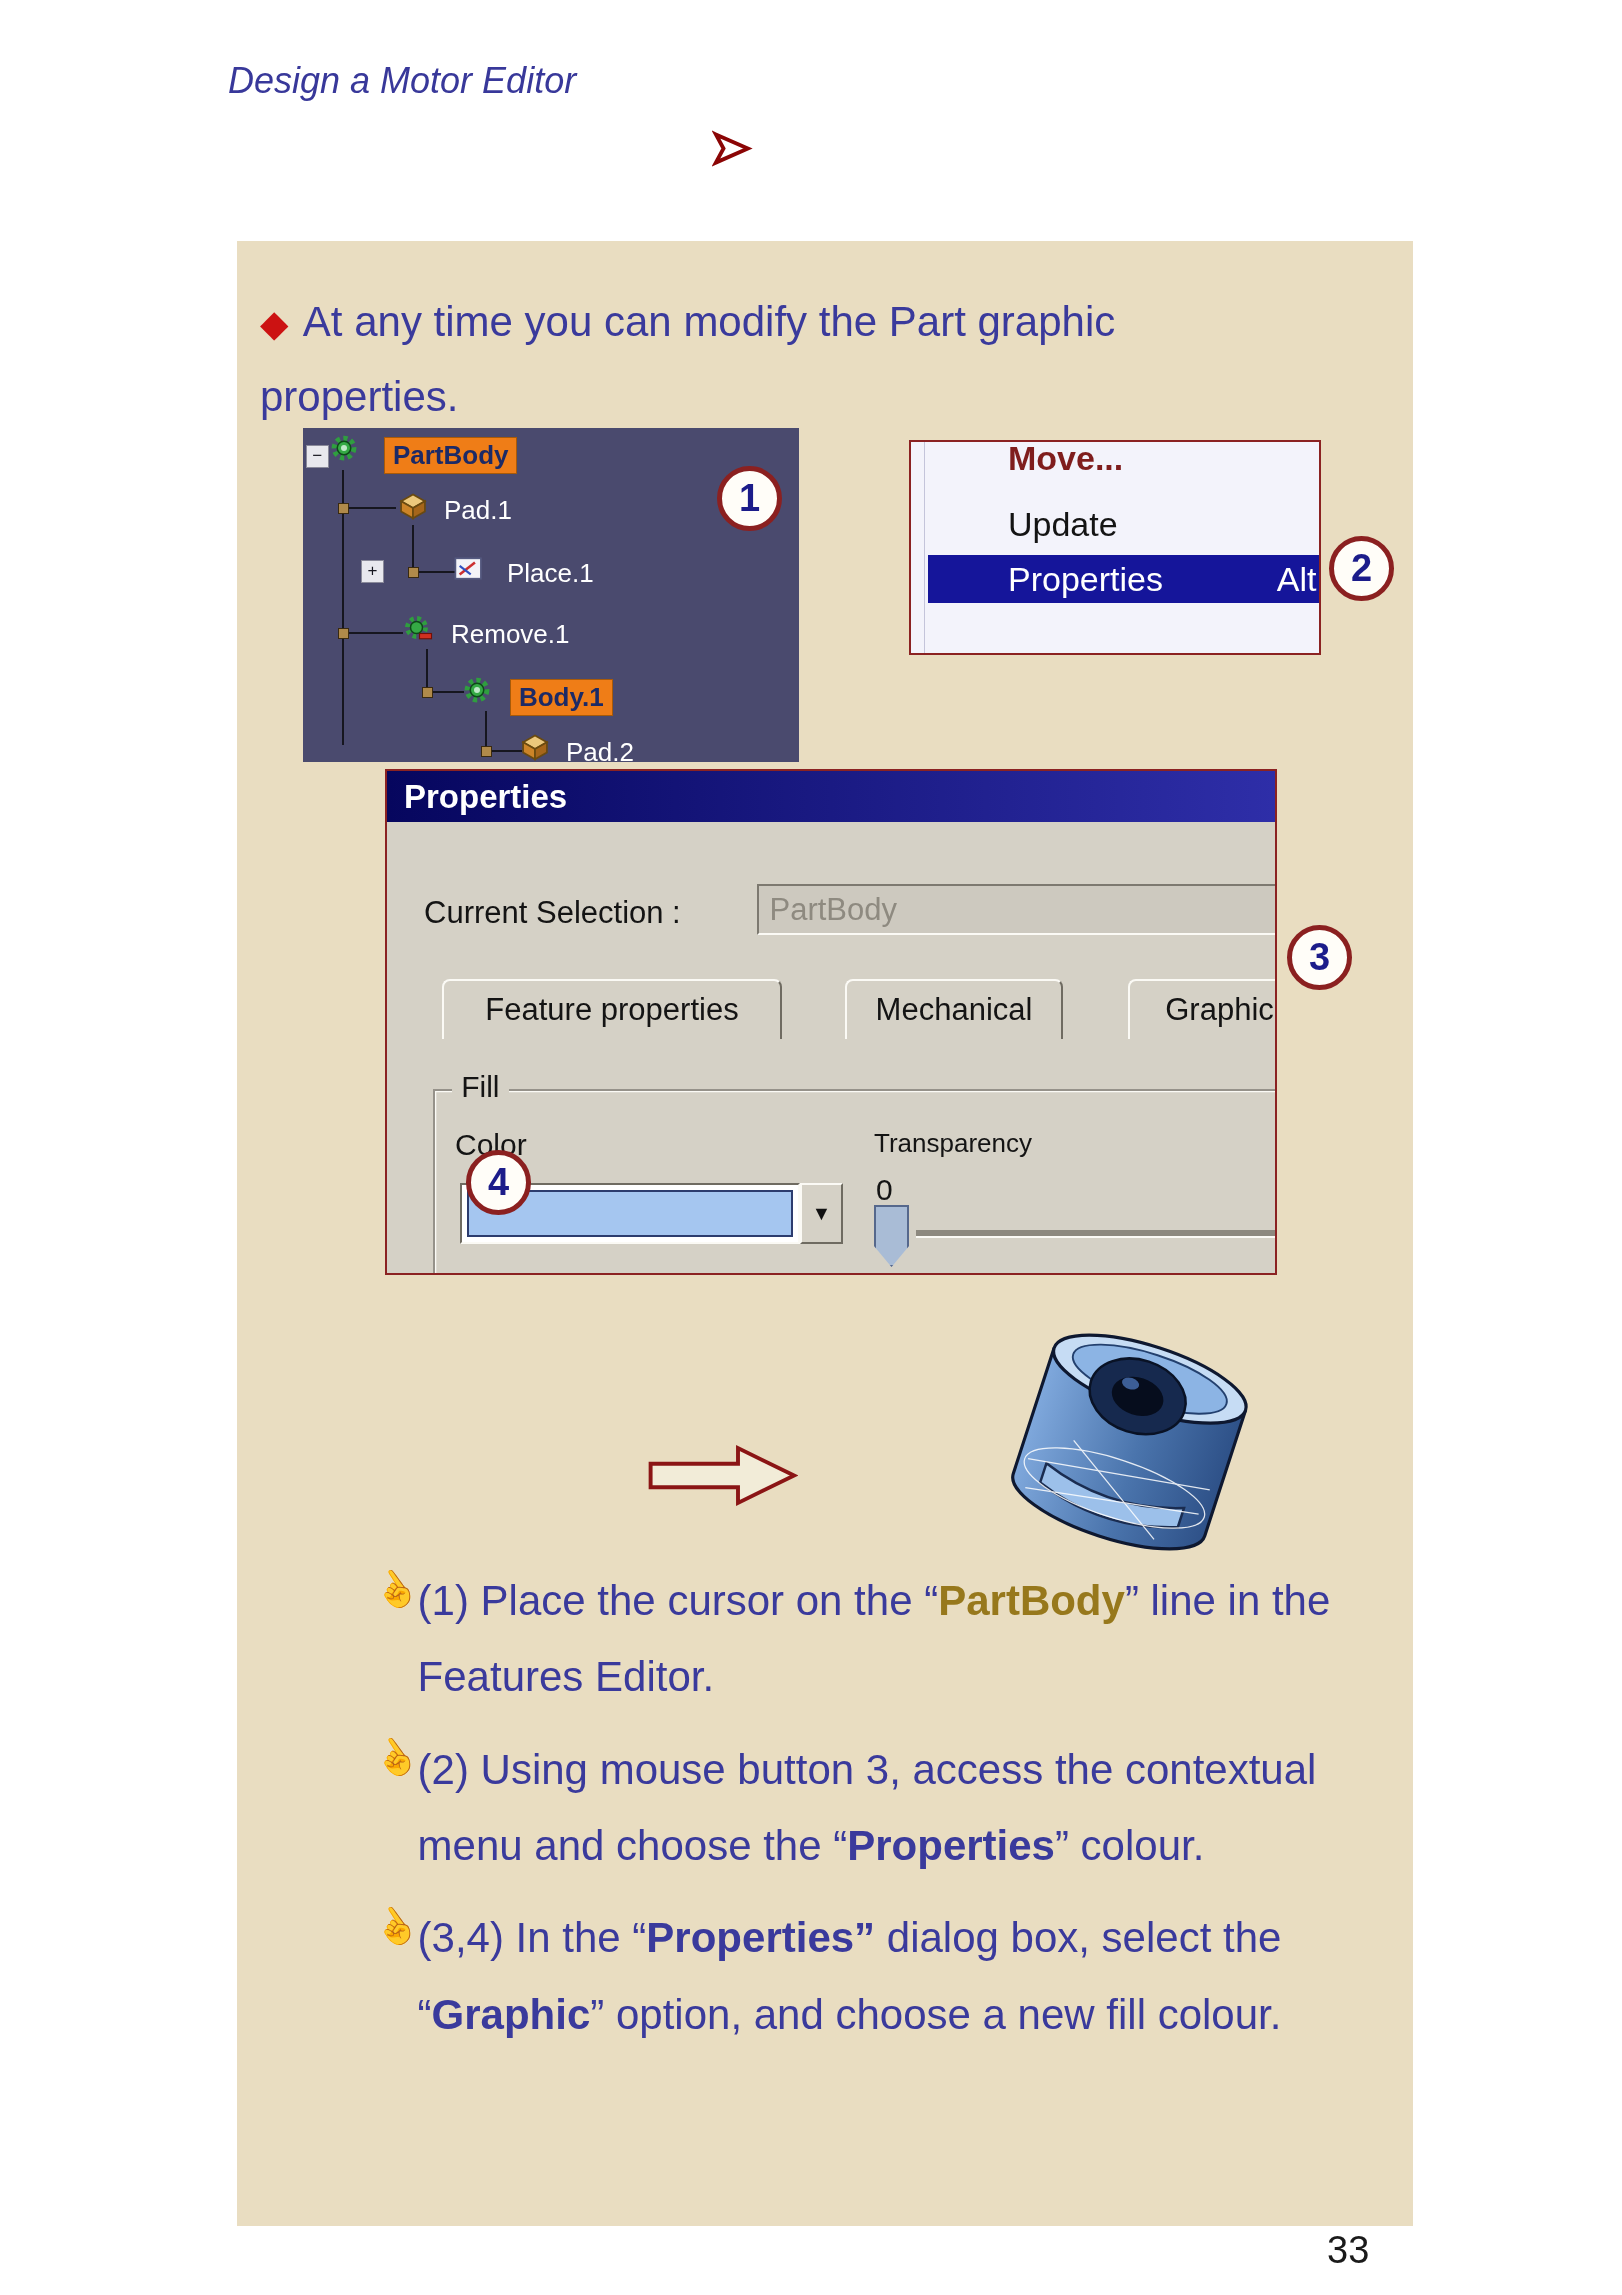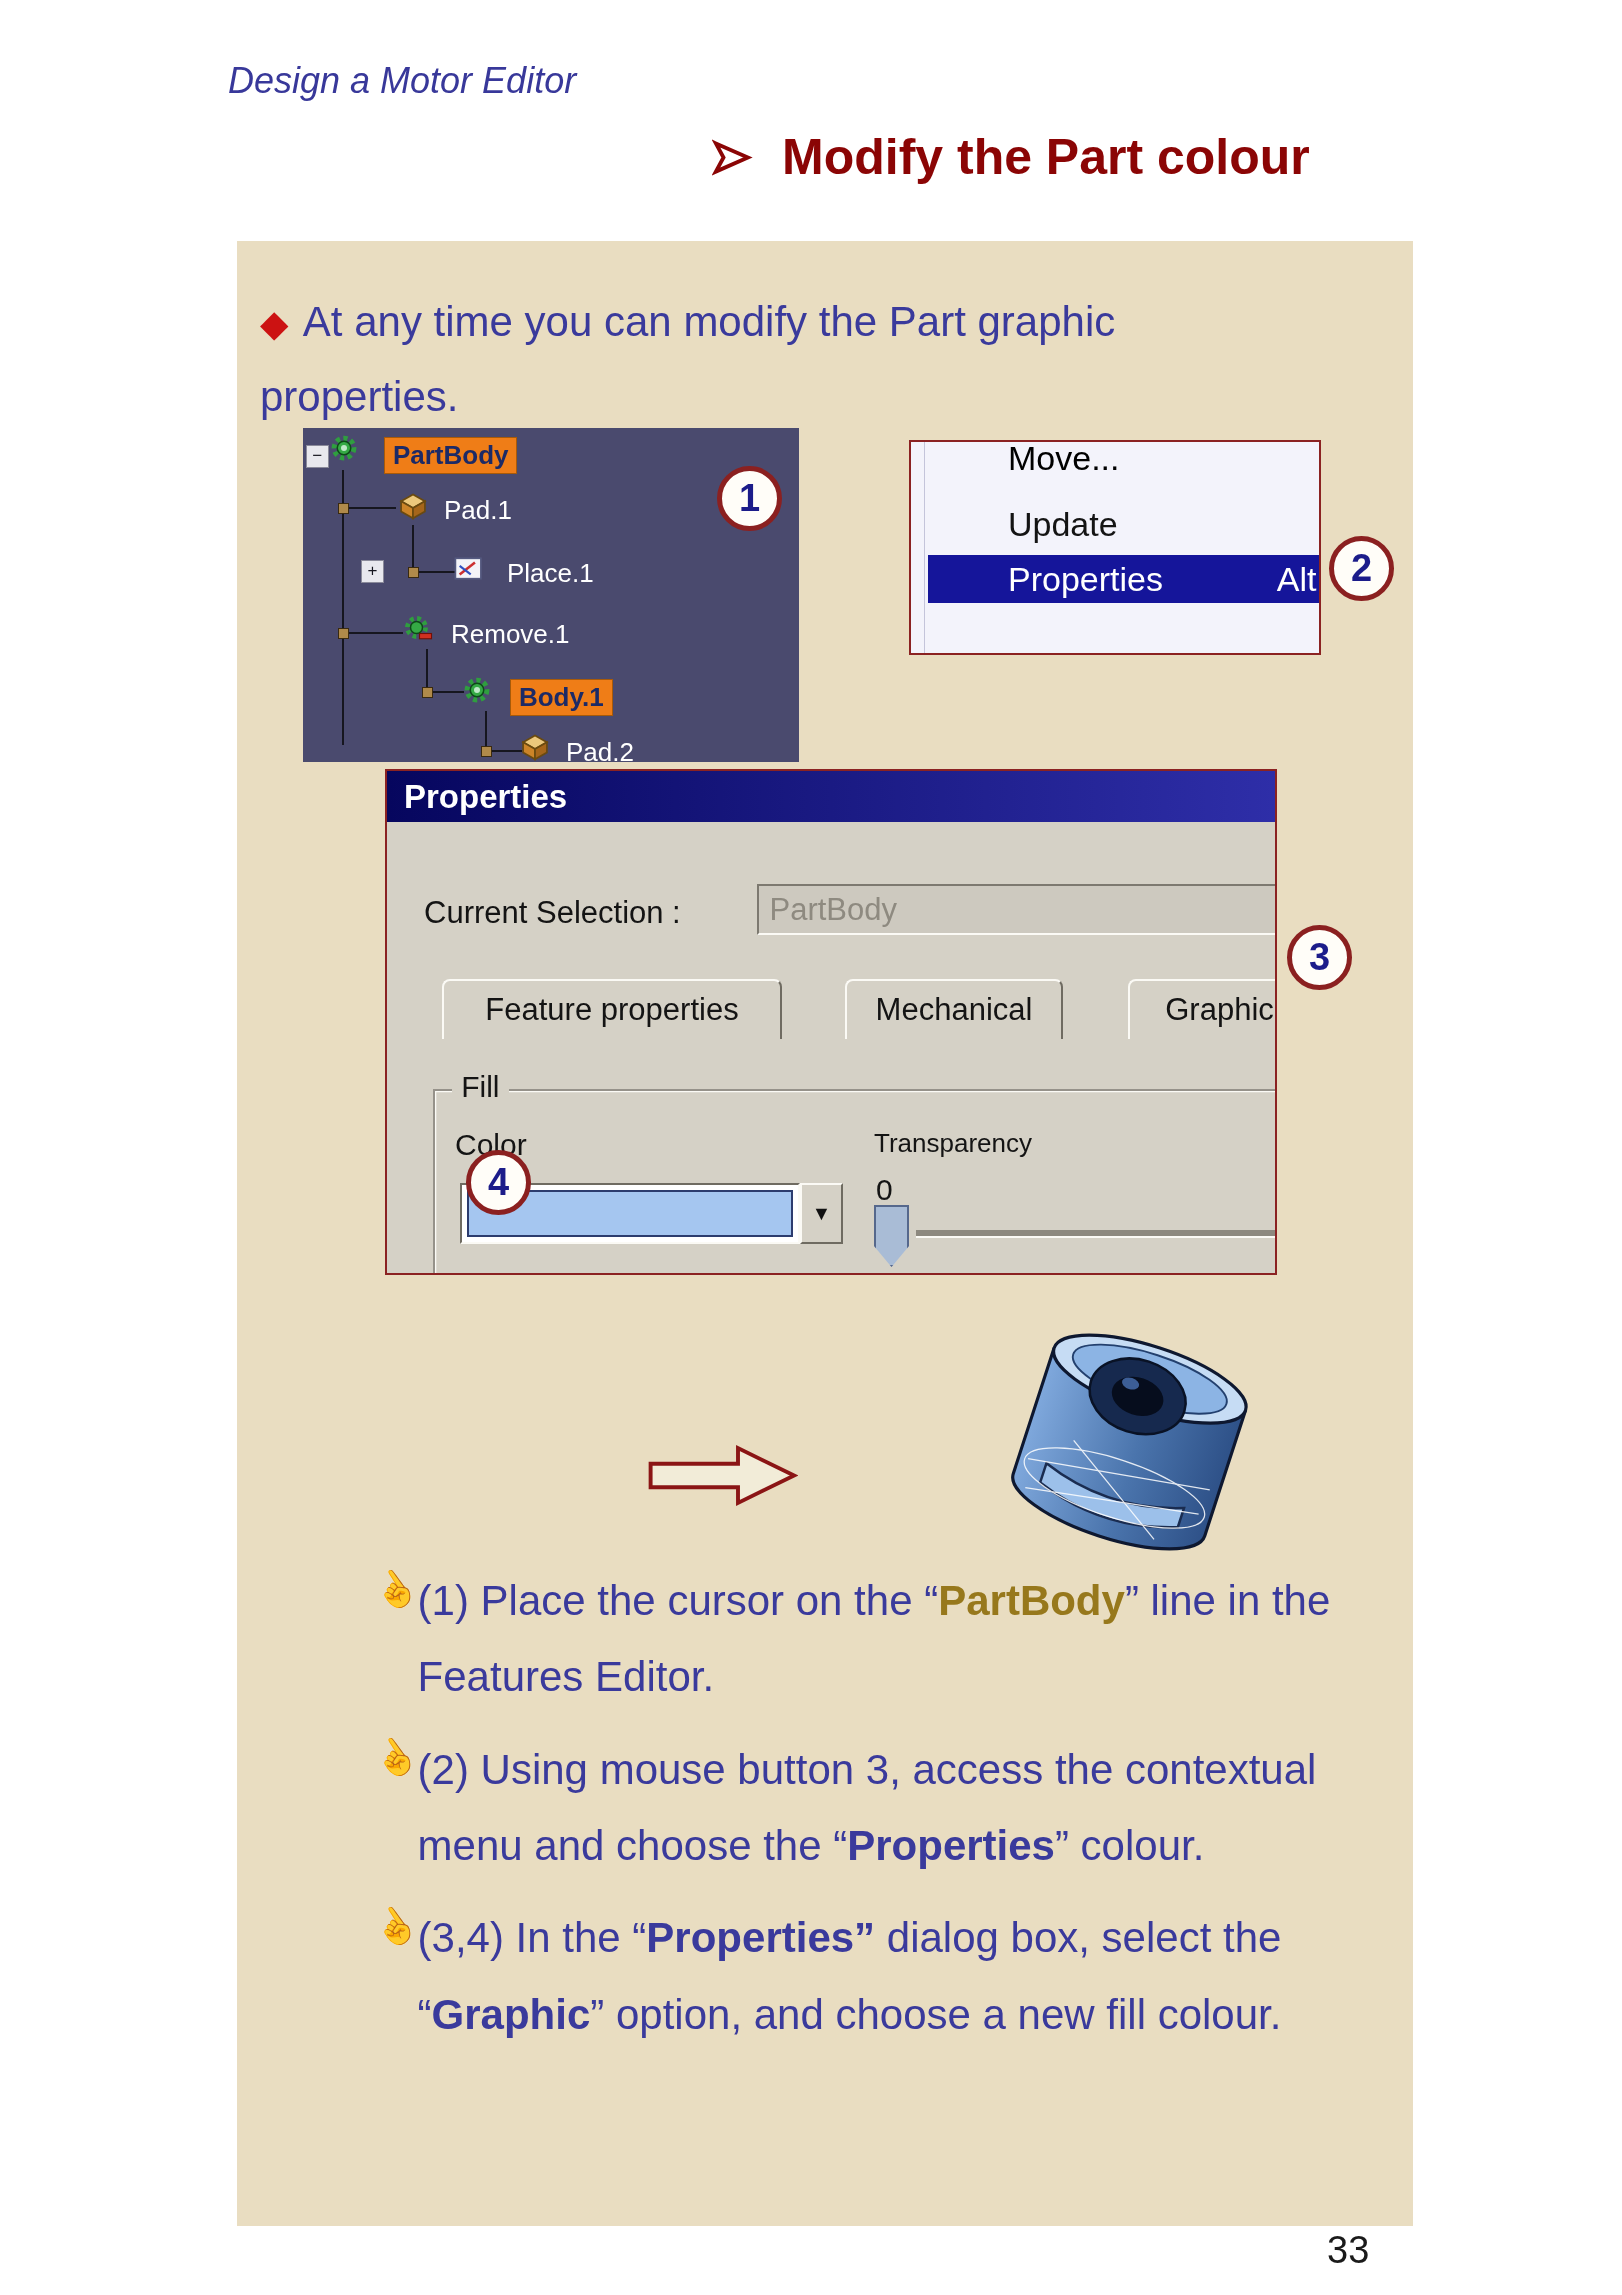--- a/index.html
+++ b/index.html
@@ -22,21 +22,21 @@
          color:#16161f;font-size:17px;line-height:19.6px;text-align:center;}
   .t-icon{position:absolute;}
   .t-label{position:absolute;font-size:26px;color:#ffffff;white-space:nowrap;}
   .t-label.hl{background:#ef7d17;color:#1c2a66;padding:2px 7.9px;font-weight:600;border:1.3px solid #a85a08;}
 
   
   .menu{position:absolute;left:909px;top:440px;width:408px;height:211px;background:#f3f3fb;
         border:2.6px solid #8b2222;overflow:hidden;}
   .menu-gutter{position:absolute;left:13px;top:0;width:1.3px;height:100%;background:#c4c4da;}
   .menu-item{position:absolute;left:97px;font-size:34px;white-space:nowrap;}
-  .mi-disabled{top:-2.6px;color:#000000;}
+  .mi-disabled{top:-2.6px;color:#7f1d1d;font-weight:bold;}
   .mi-normal{top:63px;color:#141414;}
   .mi-selected{position:absolute;left:17px;top:113px;width:391px;height:48px;background:#15159a;
                color:#ffffff;font-size:34px;display:flex;align-items:center;}
   .mi-label{margin-left:80px;}
   .mi-shortcut{position:absolute;right:2.6px;}
 
   
   .dialog{position:absolute;left:385px;top:769px;width:888px;height:502px;background:#d5d1c6;
           border:2.6px solid #8b2222;overflow:hidden;}
   .dlg-title{position:absolute;left:0;top:0;right:0;height:51px;
@@ -95,21 +95,20 @@
 <body>
 
 <div class="page">
 
   <div class="doc-title">Design a Motor Editor</div>
 
   <div class="slide-title">
     <svg width="41" height="41" viewBox="0 0 64 64">
       <polygon points="6,10 56,32 6,54 18,32" fill="none" stroke="#8b0505" stroke-width="6" stroke-linejoin="miter"></polygon>
     </svg>
-    <span>Modify the Part colour</span>
   </div>
 
   <div class="panel"></div>
 
   <div class="intro"><span class="diamond">◆</span><span>At any time you can modify the Part graphic properties.</span></div>
 
   <div class="tree">
     <div class="t-line" style="left:39px;top:42px;width:2px;height:275px"></div>
     <div class="t-line" style="left:39px;top:79px;width:54px;height:2px"></div>
     <div class="t-line" style="left:39px;top:204px;width:61px;height:2px"></div>

